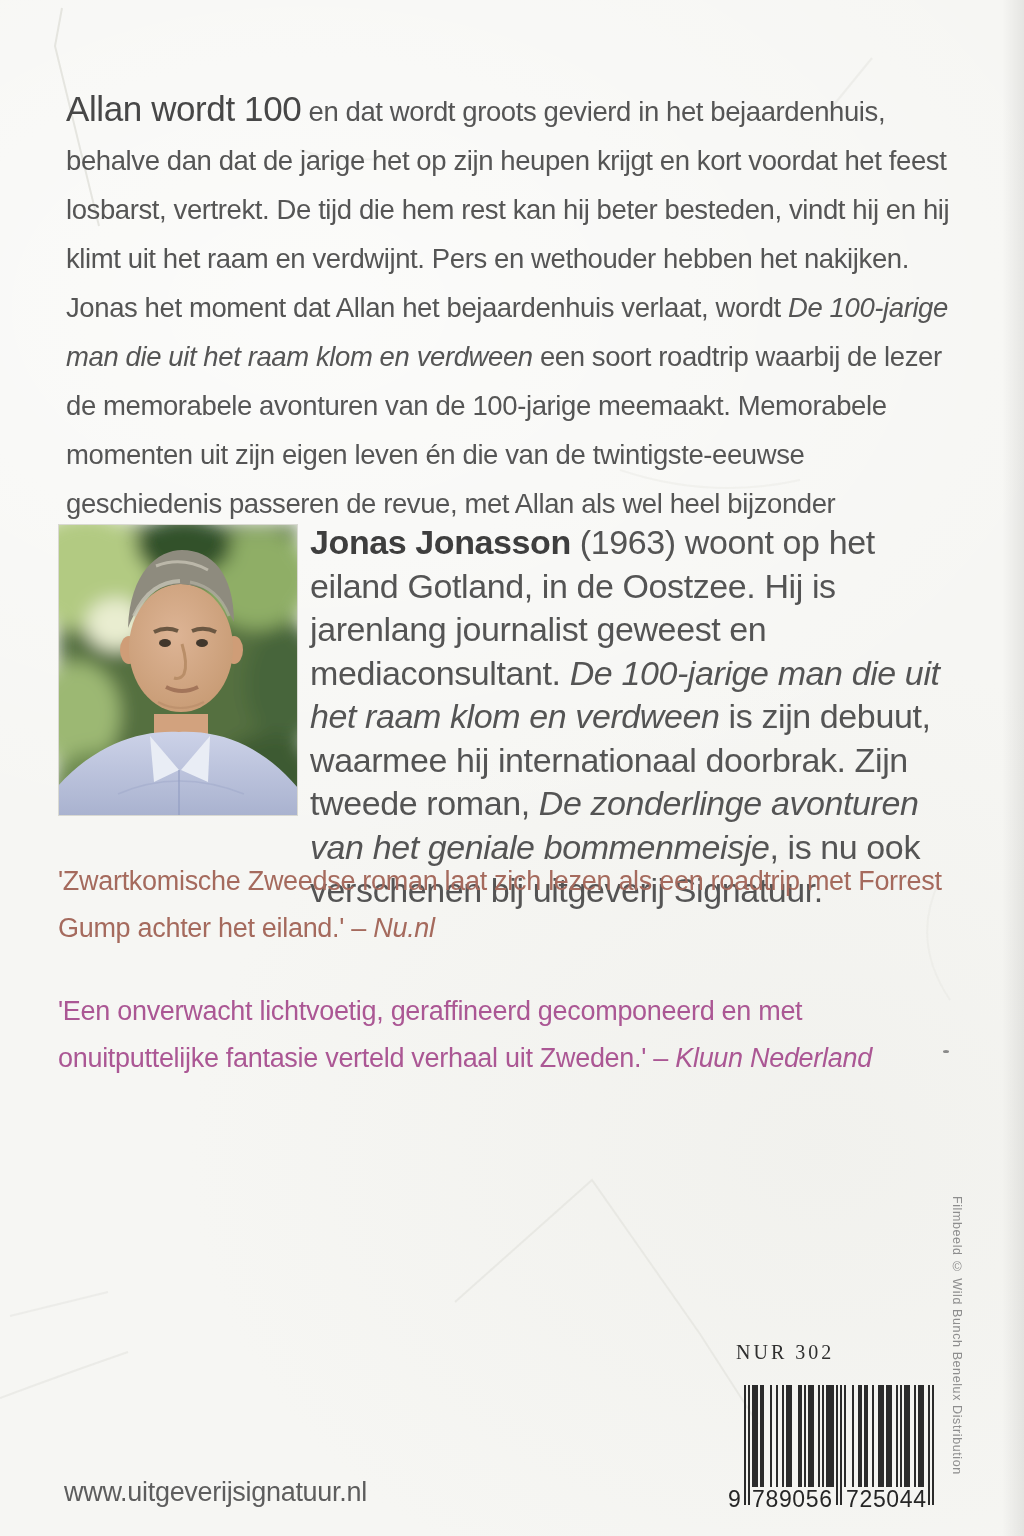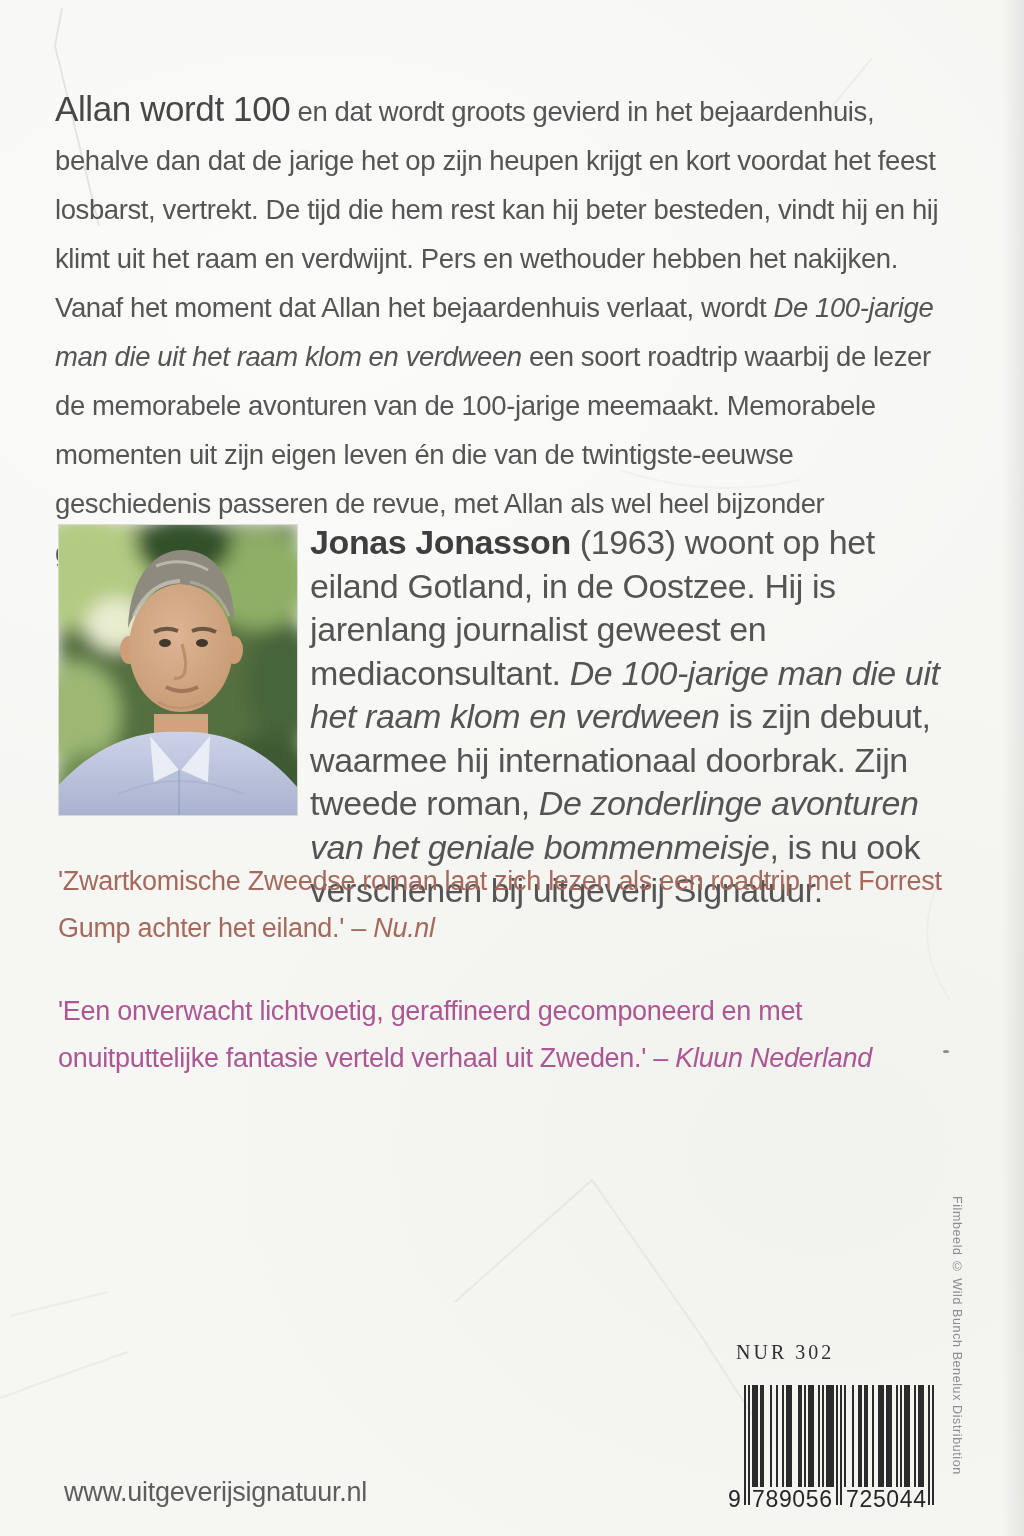--- a/index.html
+++ b/index.html
@@ -8,21 +8,21 @@
     position:relative;width:1024px;height:1536px;overflow:hidden;
     background:
       radial-gradient(1200px 800px at 30% 20%, rgba(255,255,255,.6), rgba(255,255,255,0) 70%),
       radial-gradient(900px 700px at 80% 75%, rgba(240,240,236,.8), rgba(240,240,236,0) 70%),
       #f6f6f3;
     color:#525252;
   }
   .creases{position:absolute;left:0;top:0;pointer-events:none;}
   .edge-shadow{position:absolute;right:0;top:0;width:22px;height:1536px;
     background:linear-gradient(to right, rgba(0,0,0,0), rgba(0,0,0,0.07));}
-  .synopsis{position:absolute;left:55px;top:84px;width:892px;
+  .synopsis{position:absolute;left:66px;top:84px;width:892px;
     font-size:27.5px;line-height:49px;letter-spacing:-0.4px;color:#555;}
   .synopsis p{margin:0;}
   .lead{font-size:35px;color:#474747;}
   .author-photo{position:absolute;left:58px;top:524px;width:240px;height:292px;}
   .author-photo svg{display:block;}
   .bio{position:absolute;left:310px;top:521px;width:650px;
     font-size:34px;line-height:43.5px;letter-spacing:-0.4px;color:#545454;}
   .bio b{color:#3e3e3e;}
   .quote{position:absolute;left:58px;width:904px;font-size:27px;line-height:47px;letter-spacing:-0.3px;}
   .q1{top:858px;}
@@ -50,21 +50,21 @@
       <path d="M455,1302 L592,1180 L700,1334 L758,1424" opacity="0.7"></path>
       <path d="M0,1398 Q70,1372 128,1352" opacity="0.6"></path>
       <path d="M10,1316 L108,1292" opacity="0.5"></path>
       <path d="M620,470 q90,30 180,10" opacity="0.35"></path>
       <path d="M940,880 q-30,60 10,120" opacity="0.35"></path>
     </g>
   </svg>
 
   <div class="synopsis">
     <p><span class="lead">Allan wordt 100</span><span> en dat wordt groots gevierd in het bejaardenhuis, behalve dan dat de jarige het op zijn heupen krijgt en kort voordat het feest losbarst, vertrekt. De tijd die hem rest kan hij beter besteden, vindt hij en hij klimt uit het raam en verdwijnt. Pers en wethouder hebben het nakijken.</span></p>
-    <p><span>Vanaf het moment dat Allan het bejaardenhuis verlaat, wordt </span><i>De 100-jarige man die uit het raam klom en verdween</i><span> een soort roadtrip waarbij de lezer de memorabele avonturen van de 100-jarige meemaakt. Memorabele momenten uit zijn eigen leven én die van de twintigste-eeuwse geschiedenis passeren de revue, met Allan als wel heel bijzonder gezelschap.</span></p>
+    <p><span>Jonas het moment dat Allan het bejaardenhuis verlaat, wordt </span><i>De 100-jarige man die uit het raam klom en verdween</i><span> een soort roadtrip waarbij de lezer de memorabele avonturen van de 100-jarige meemaakt. Memorabele momenten uit zijn eigen leven én die van de twintigste-eeuwse geschiedenis passeren de revue, met Allan als wel heel bijzonder gezelschap.</span></p>
   </div>
 
   <div class="author-photo">
     <svg width="240" height="292" viewBox="0 0 240 292">
       <defs>
         <filter id="pb" x="-20%" y="-20%" width="140%" height="140%">
             <feGaussianBlur stdDeviation="9"></feGaussianBlur>
           </filter>
         <linearGradient id="shirtG" x1="0" y1="0" x2="0" y2="1">
           <stop offset="0" stop-color="#ccd2e8"></stop>

